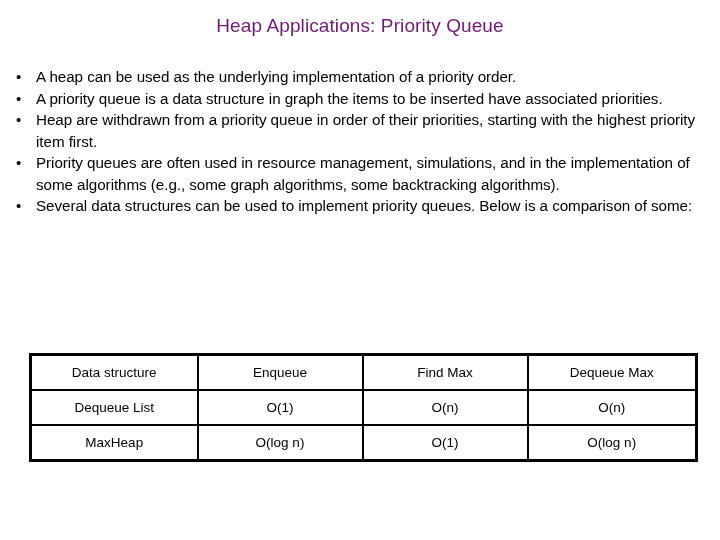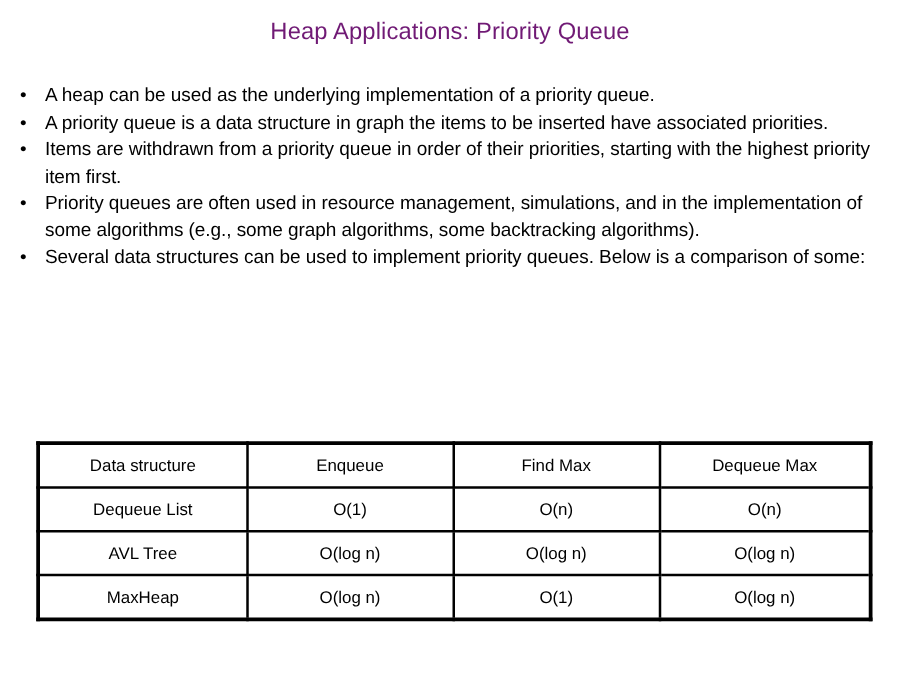--- a/index.html
+++ b/index.html
@@ -92,31 +92,31 @@
 </style>
 </head>
 <body>
 
 <div class="slide-title">Heap Applications: Priority Queue</div>
 
 <div class="body-list">
 
   <div class="bullet-row">
     <span class="bullet-marker">•</span>
-    <span class="bullet-text">A heap can be used as the underlying implementation of a priority queue.</span>
+    <span class="bullet-text">A heap can be used as the underlying implementation of a priority order.</span>
   </div>
 
   <div class="bullet-row">
     <span class="bullet-marker">•</span>
     <span class="bullet-text">A priority queue is a data structure in graph the items to be inserted have associated priorities.</span>
   </div>
 
   <div class="bullet-row">
     <span class="bullet-marker">•</span>
-    <span class="bullet-text">Items are withdrawn from a priority queue in order of their priorities, starting with the highest priority item first.</span>
+    <span class="bullet-text">Heap are withdrawn from a priority queue in order of their priorities, starting with the highest priority item first.</span>
   </div>
 
   <div class="bullet-row">
     <span class="bullet-marker">•</span>
     <span class="bullet-text">Priority queues are often used in resource management, simulations, and in the implementation of some algorithms (e.g., some graph algorithms, some backtracking algorithms).</span>
   </div>
 
   <div class="bullet-row">
     <span class="bullet-marker">•</span>
     <span class="bullet-text">Several data structures can be used to implement priority queues. Below is a comparison of some:</span>
@@ -141,26 +141,20 @@
       </tr>
     </thead>
     <tbody>
       <tr>
         <td>Dequeue List</td>
         <td>O(1)</td>
         <td>O(n)</td>
         <td>O(n)</td>
       </tr>
       <tr>
-        <td>AVL Tree</td>
-        <td>O(log n)</td>
-        <td>O(log n)</td>
-        <td>O(log n)</td>
-      </tr>
-      <tr>
         <td>MaxHeap</td>
         <td>O(log n)</td>
         <td>O(1)</td>
         <td>O(log n)</td>
       </tr>
     </tbody>
   </table>
 </div>
 
 </body></html>

